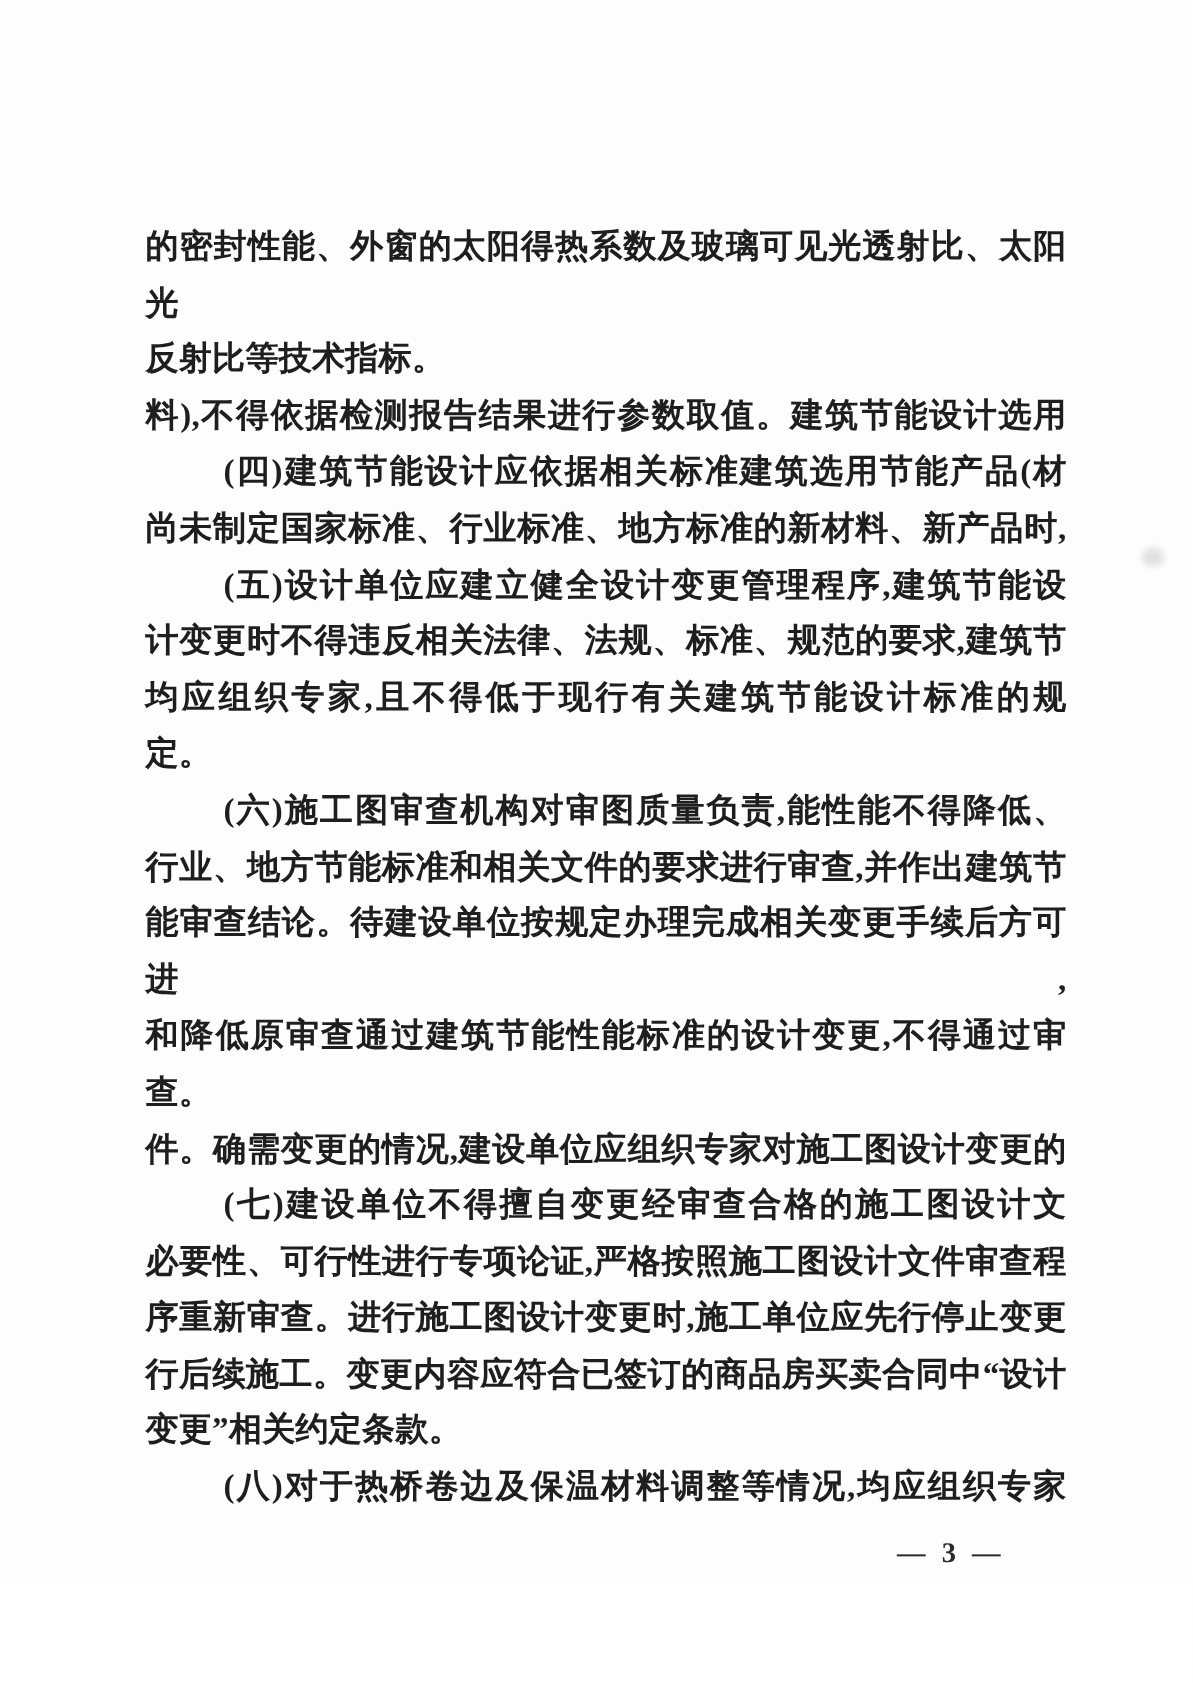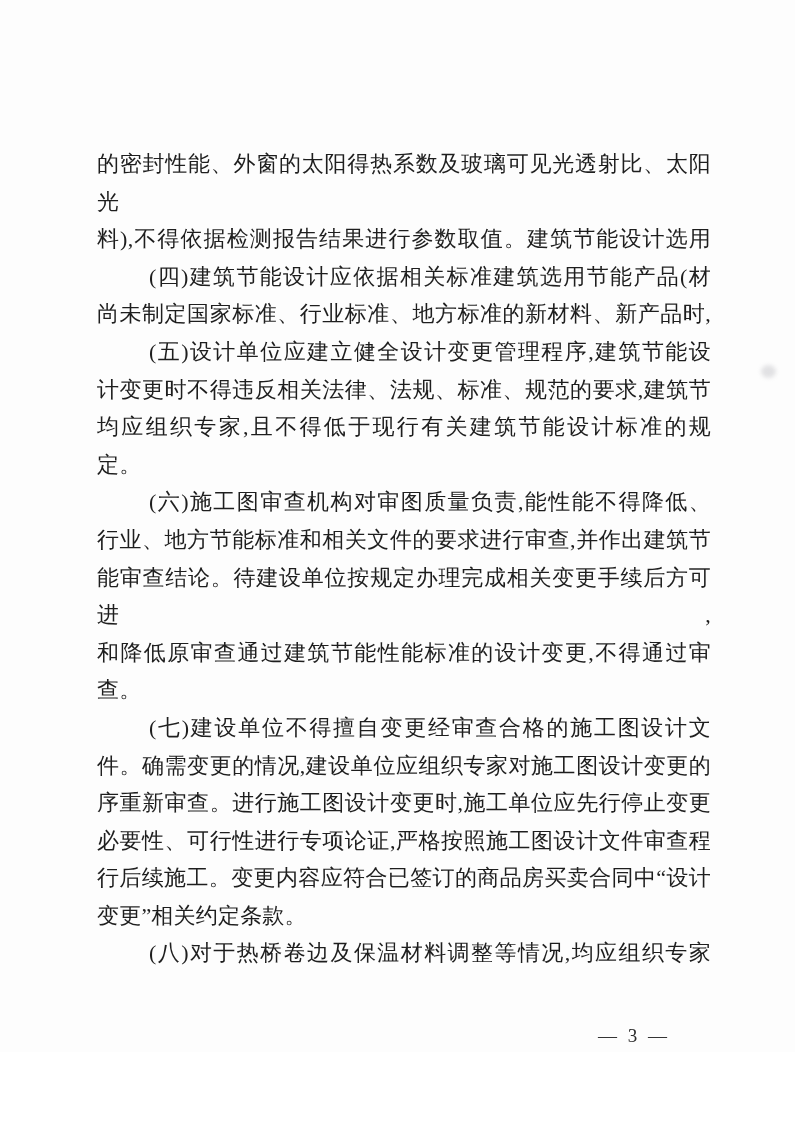--- a/index.html
+++ b/index.html
@@ -7,20 +7,21 @@
     padding: 0;
     background: #ffffff;
   }
   .page {
     position: relative;
     width: 795px;
     height: 1052px;
     background: #fdfdfd;
     overflow: hidden;
     font-family: "Liberation Serif", "DejaVu Serif", serif;
+    font-weight: bold;
   }
   .text-block {
     position: absolute;
     left: 97px;
     top: 145px;
     width: 614px;
     font-size: 22px;
     line-height: 37.6px;
     color: #1e1e1e;
     letter-spacing: 0.2px;
@@ -74,36 +75,37 @@
     filter: blur(1.5px);
   }
 </style>
 </head>
 <body>
 
 <div class="page">
 
   <div class="text-block">
     <div class="line fill">的密封性能、外窗的太阳得热系数及玻璃可见光透射比、太阳光</div>
+    <div class="line short">反射比等技术指标。</div>
     <div class="line fill">料),不得依据检测报告结果进行参数取值。建筑节能设计选用</div>
     <div class="line fill indent">(四)建筑节能设计应依据相关标准建筑选用节能产品(材</div>
     <div class="line fill">尚未制定国家标准、行业标准、地方标准的新材料、新产品时,</div>
     <div class="line fill indent">(五)设计单位应建立健全设计变更管理程序,建筑节能设</div>
     <div class="line fill">计变更时不得违反相关法律、法规、标准、规范的要求,建筑节</div>
     <div class="line fill">均应组织专家,且不得低于现行有关建筑节能设计标准的规</div>
     <div class="line short">定。</div>
     <div class="line fill indent">(六)施工图审查机构对审图质量负责,能性能不得降低、</div>
     <div class="line fill">行业、地方节能标准和相关文件的要求进行审查,并作出建筑节</div>
     <div class="line fill">能审查结论。待建设单位按规定办理完成相关变更手续后方可进,</div>
     <div class="line fill">和降低原审查通过建筑节能性能标准的设计变更,不得通过审</div>
     <div class="line short">查。</div>
+    <div class="line fill">件。确需变更的情况,建设单位应组织专家对施工图设计变更的</div>
     <div class="line fill indent">(七)建设单位不得擅自变更经审查合格的施工图设计文</div>
-    <div class="line fill">件。确需变更的情况,建设单位应组织专家对施工图设计变更的</div>
+    <div class="line fill">必要性、可行性进行专项论证,严格按照施工图设计文件审查程</div>
     <div class="line fill">序重新审查。进行施工图设计变更时,施工单位应先行停止变更</div>
-    <div class="line fill">必要性、可行性进行专项论证,严格按照施工图设计文件审查程</div>
     <div class="line fill">行后续施工。变更内容应符合已签订的商品房买卖合同中“设计</div>
     <div class="line short">变更”相关约定条款。</div>
     <div class="line fill indent">(八)对于热桥卷边及保温材料调整等情况,均应组织专家</div>
   </div>
 
   <div class="page-number">— 3 —</div>
 
   <div class="scan-smudge-1"></div>
   <div class="scan-smudge-2"></div>
 

